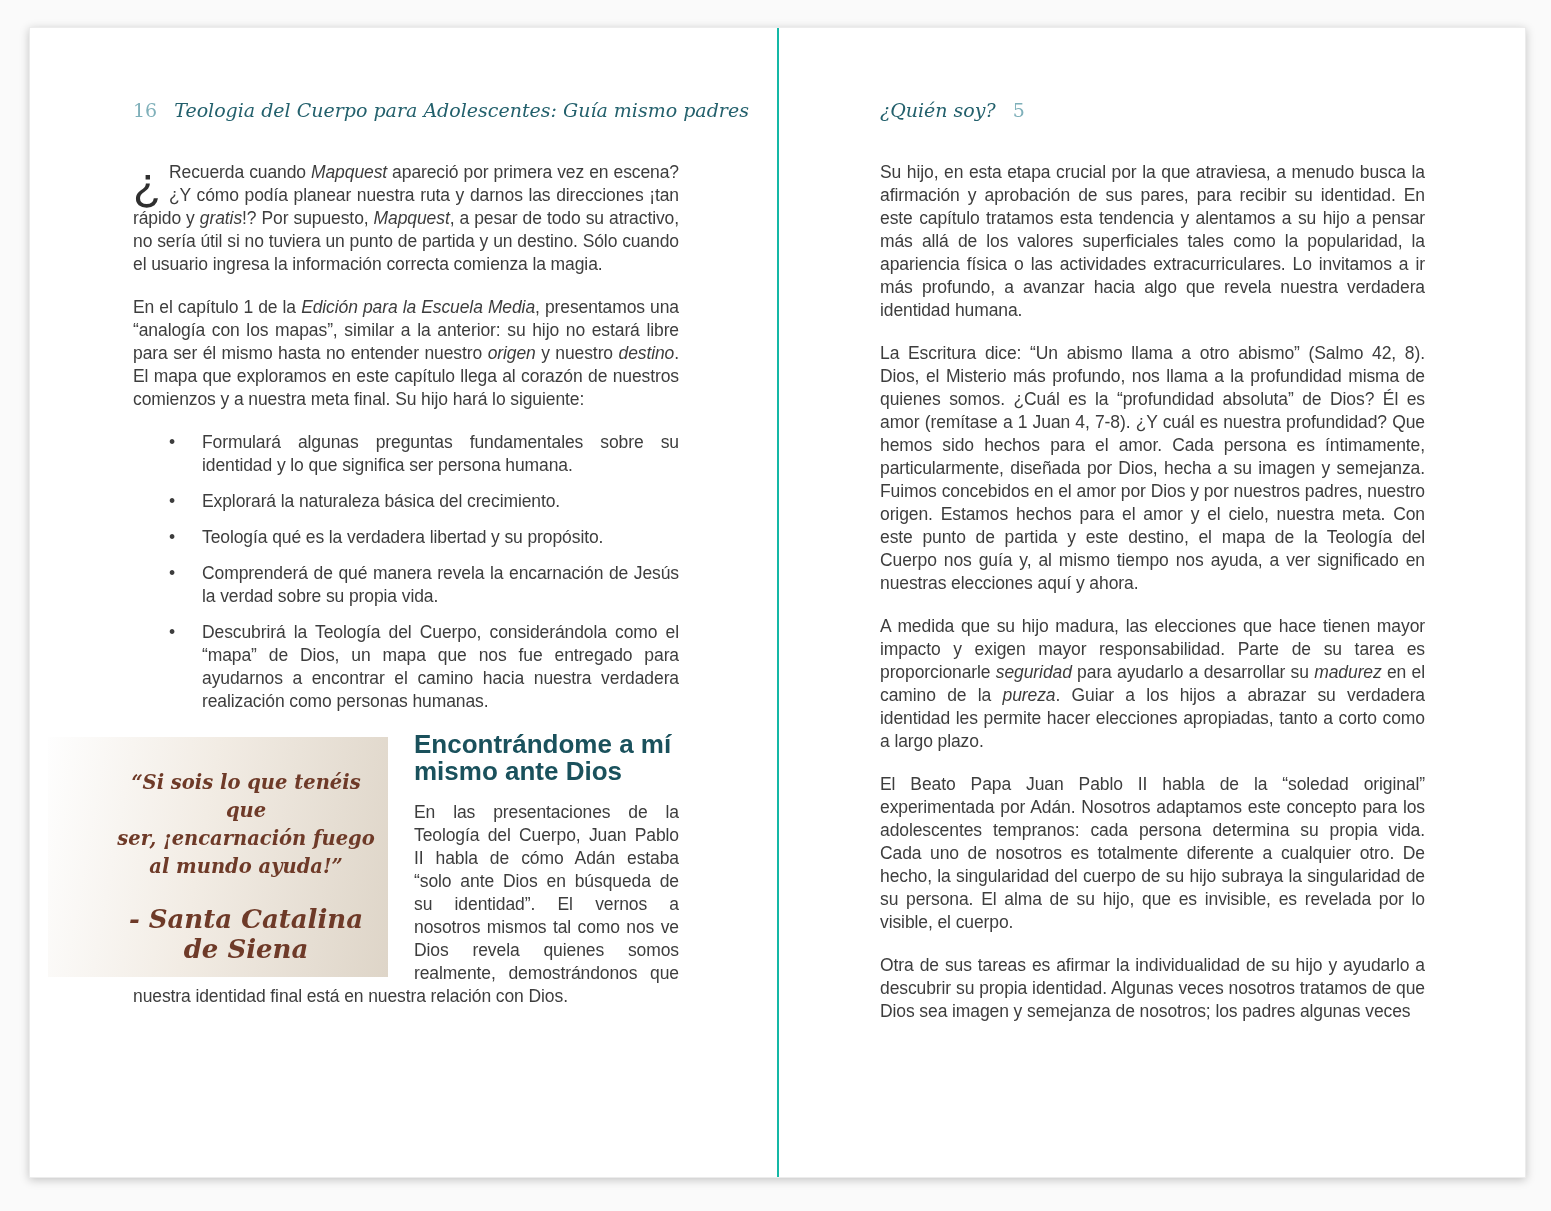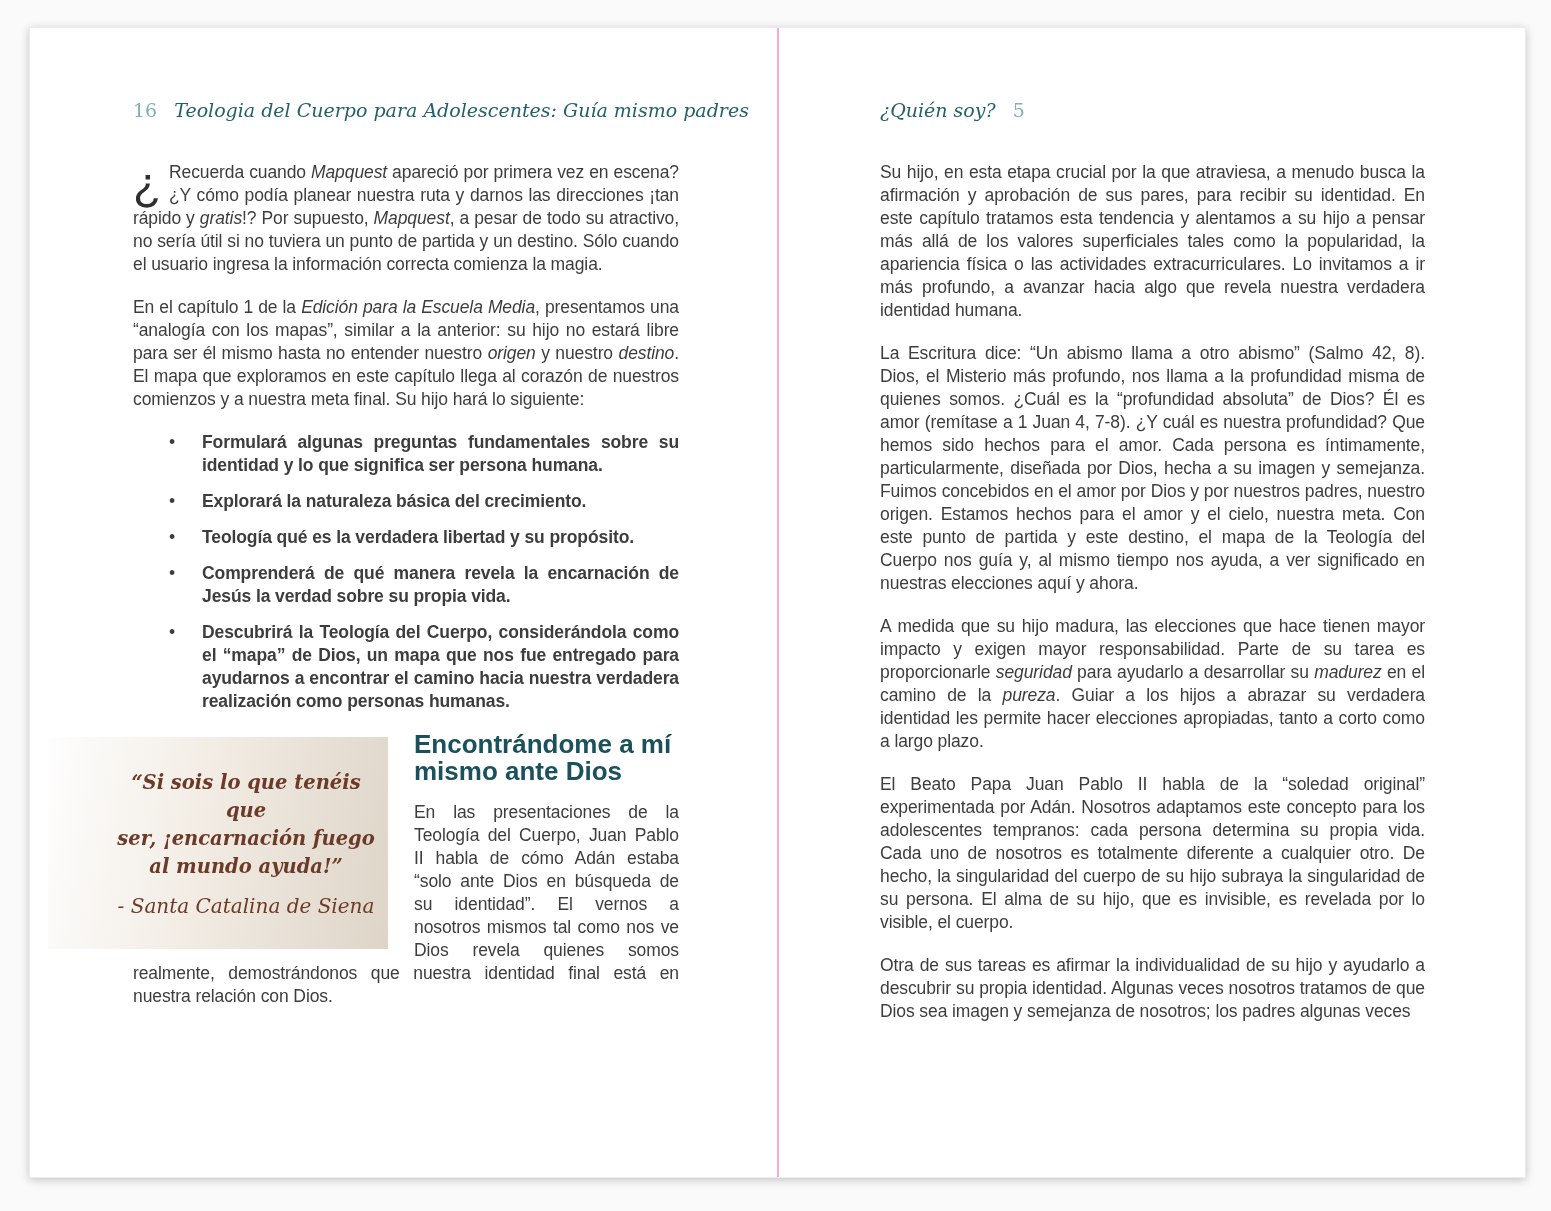--- a/index.html
+++ b/index.html
@@ -19,21 +19,21 @@
     box-shadow: 0 2px 9px rgba(0,0,0,0.22);
     display: flex;
   }
   .page {
     box-sizing: border-box;
     height: 100%;
     overflow: hidden;
   }
   .page.left {
     width: 749px;
-    border-right: 2px solid #f9a8d4;
+    border-right: 2px solid #14b8a6;
     padding: 71px 98px 4px 103px;
   }
   .page.right {
     width: 746px;
     padding: 71px 100px 0 101px;
   }
   
   .runhead {
     display: flex;
     align-items: baseline;
@@ -78,50 +78,50 @@
   ul.bullets li {
     display: flex;
     margin-bottom: 13px;
   }
   .bullet-marker {
     flex: 0 0 33px;
     color: #3d3d3d;
     font-size: 17.5px;
     line-height: 23px;
   }
-  .bullet-text { flex: 1; font-weight: bold; }
+  .bullet-text { flex: 1; }
 
   
   .section { position: relative; }
   .quote-box {
     float: left;
     width: 340px;
-    height: 212px;
+    height: 240px;
     margin: 6px 26px 8px -85px;
     box-sizing: border-box;
     padding: 32px 10px 0 66px;
     background: linear-gradient(100deg, #fefefe 0%, #f2ece4 45%, #ded5c8 100%);
     text-align: center;
   }
   .quote-line {
     display: block;
     font-family: "DejaVu Serif", serif;
     font-style: italic;
     font-weight: bold;
     font-size: 19.5px;
     line-height: 28px;
     color: #6e3a28;
   }
   .quote-attr {
     display: block;
     font-family: "DejaVu Serif", serif;
     font-style: italic;
-    font-weight: normal;
-    font-size: 20px;
-    margin-top: 13px;
+    font-weight: bold;
+    font-size: 26px;
+    margin-top: 23px;
     color: #6e3a28;
   }
   .sect-heading {
     font-size: 26px;
     font-weight: bold;
     line-height: 27px;
     color: #1a515c;
     margin: 2px 0 16px 0;
   }
   .clear { clear: both; }

